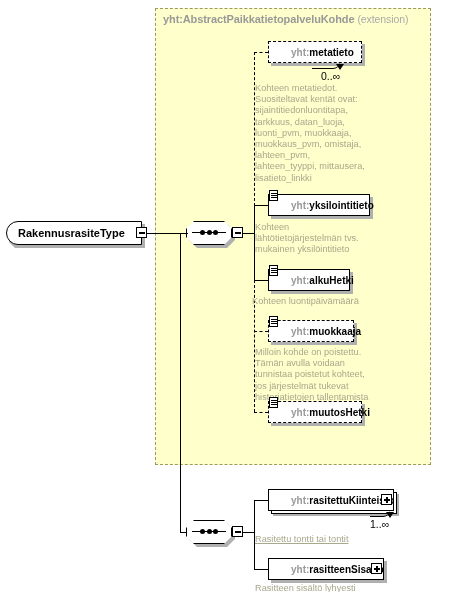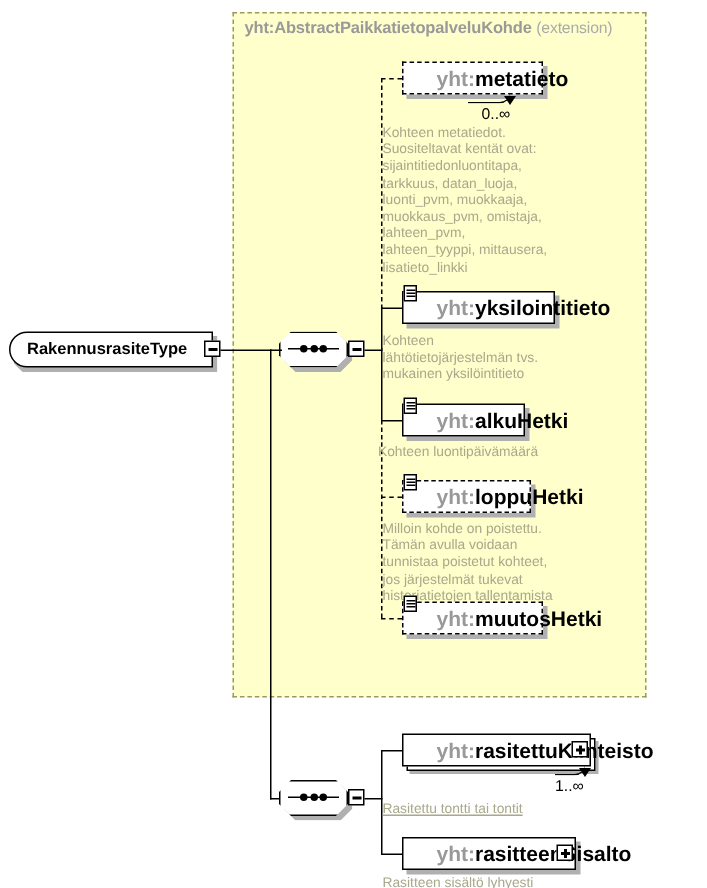--- a/index.html
+++ b/index.html
@@ -128,21 +128,21 @@
     width: 100%; height: 100%;
     background: #ffffff;
     border: 1.3px solid #000;
     display: flex; align-items: center;
   }
   .elem.optional .e-main {
     border: 1.4px dashed #000;
     background: #ffffff;
   }
   .elem .e-label {
-    font-size: 14px; font-weight: bold;
+    font-size: 10px; font-weight: bold;
     white-space: nowrap;
     padding-left: 22px;
     color: #000;
   }
   .elem .e-label .ns { color: #999999; font-weight: bold; }
 
   
   .doc-icon {
     position: absolute;
     left: 1px; top: -4px;
@@ -290,21 +290,21 @@
         <i></i>
         <i></i>
       </div>
   </div>
   <div class="anno" style="left:252px; top:296px; width:135px;">Kohteen luontipäivämäärä</div>
 
   <div class="ln-dash-h" style="left:254px; top:331px; width:14px;"></div>
   <div class="elem optional" style="left:268px; top:320px; width:86px; height:22px;">
     <div class="e-shadow"></div>
     <div class="e-main">
-      <span class="e-label"><span class="ns">yht:</span><span>loppuHetki</span></span>
+      <span class="e-label"><span class="ns">yht:</span><span>muokkaaja</span></span>
     </div>
     <div class="doc-icon">
         <i></i>
         <i></i>
         <i></i>
       </div>
   </div>
   <div class="anno" style="left:255px; top:347px; width:135px;">Milloin kohde on poistettu.
 Tämän avulla voidaan
 tunnistaa poistetut kohteet,

